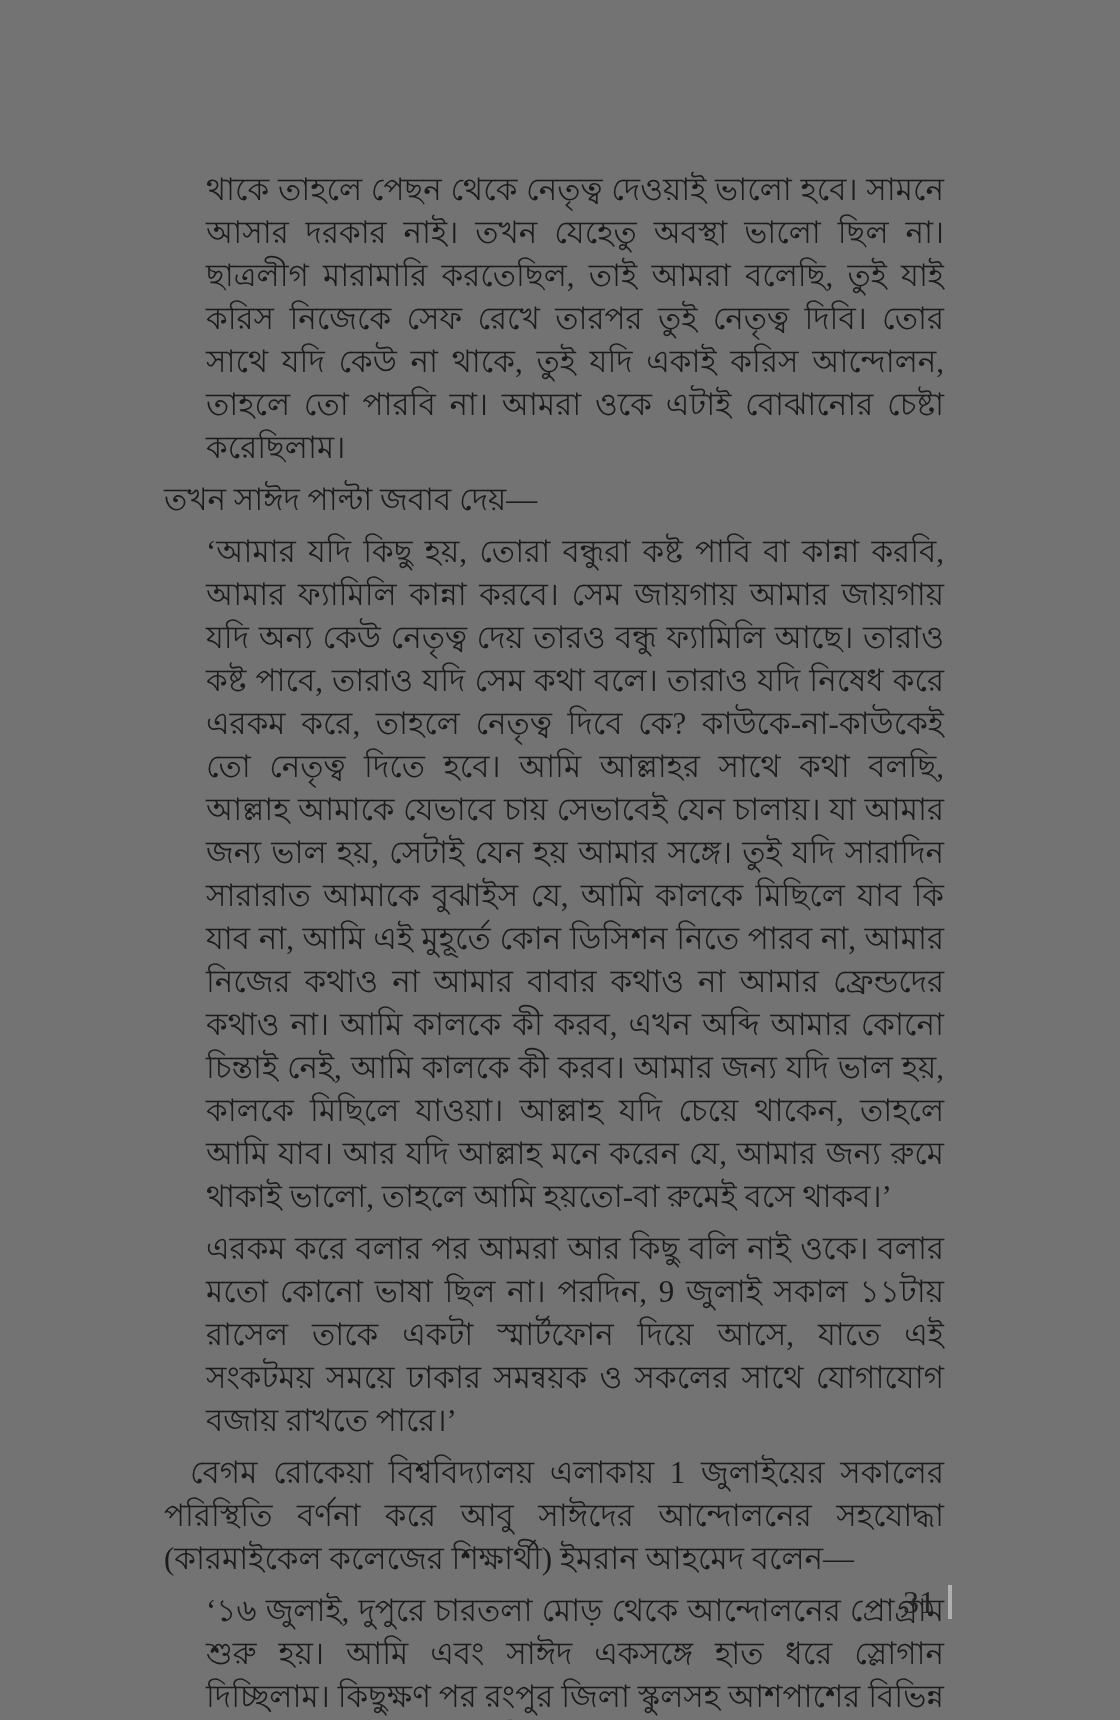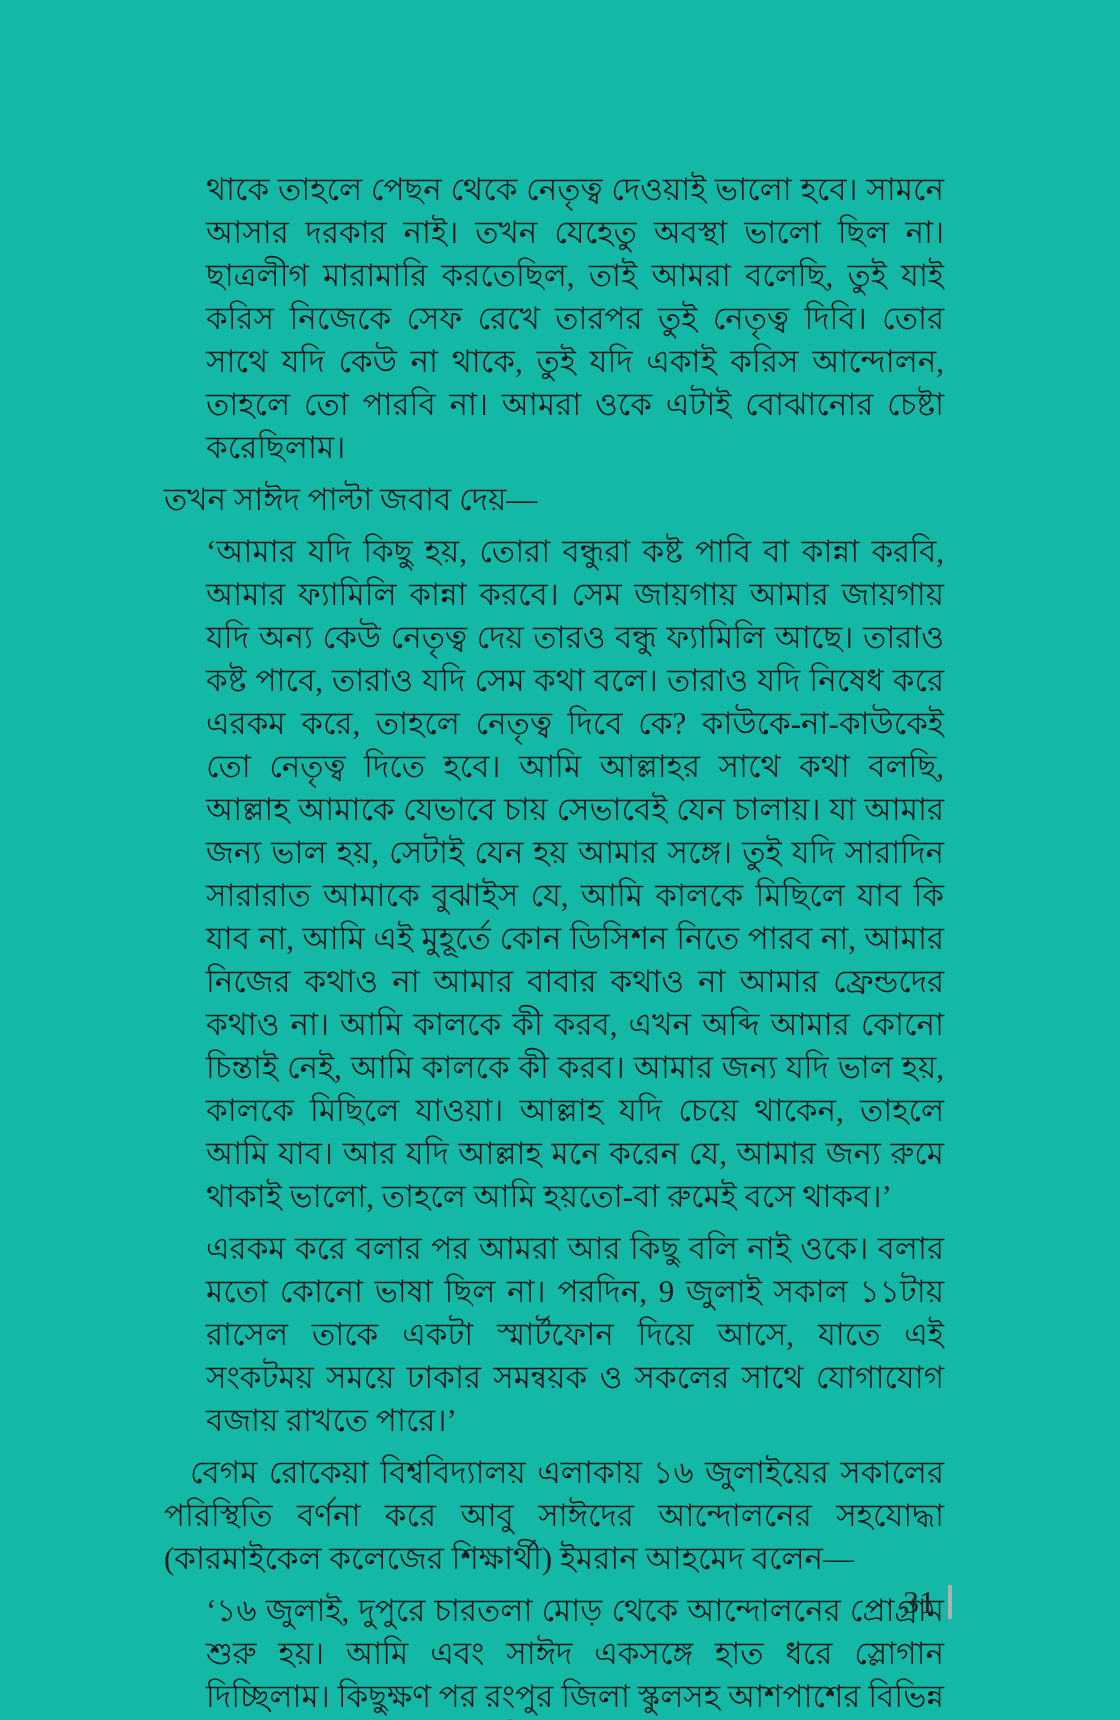--- a/index.html
+++ b/index.html
@@ -4,21 +4,21 @@
 <style>
   html, body {
     margin: 0;
     padding: 0;
     background: #ffffff;
   }
   .page {
     position: relative;
     width: 1120px;
     height: 1720px;
-    background: #14b8a6;
+    background: #737373;
     overflow: hidden;
     font-family: "Liberation Serif", "DejaVu Serif", serif;
     color: #1b1b1b;
   }
   .content {
     position: absolute;
     left: 160px;
     top: 168px;
     width: 784px;
   }
@@ -62,21 +62,21 @@
 </style>
 </head>
 <body>
 
 <div class="page">
   <div class="content">
     <p class="quote">থাকে তাহলে পেছন থেকে নেতৃত্ব দেওয়াই ভালো হবে। সামনে আসার দরকার নাই। তখন যেহেতু অবস্থা ভালো ছিল না। ছাত্রলীগ মারামারি করতেছিল, তাই আমরা বলেছি, তুই যাই করিস নিজেকে সেফ রেখে তারপর তুই নেতৃত্ব দিবি। তোর সাথে যদি কেউ না থাকে, তুই যদি একাই করিস আন্দোলন, তাহলে তো পারবি না। আমরা ওকে এটাই বোঝানোর চেষ্টা করেছিলাম।</p>
     <p class="narration">তখন সাঈদ পাল্টা জবাব দেয়—</p>
     <p class="quote">‘আমার যদি কিছু হয়, তোরা বন্ধুরা কষ্ট পাবি বা কান্না করবি, আমার ফ্যামিলি কান্না করবে। সেম জায়গায় আমার জায়গায় যদি অন্য কেউ নেতৃত্ব দেয় তারও বন্ধু ফ্যামিলি আছে। তারাও কষ্ট পাবে, তারাও যদি সেম কথা বলে। তারাও যদি নিষেধ করে এরকম করে, তাহলে নেতৃত্ব দিবে কে? কাউকে-না-কাউকেই তো নেতৃত্ব দিতে হবে। আমি আল্লাহর সাথে কথা বলছি, আল্লাহ আমাকে যেভাবে চায় সেভাবেই যেন চালায়। যা আমার জন্য ভাল হয়, সেটাই যেন হয় আমার সঙ্গে। তুই যদি সারাদিন সারারাত আমাকে বুঝাইস যে, আমি কালকে মিছিলে যাব কি যাব না, আমি এই মুহূর্তে কোন ডিসিশন নিতে পারব না, আমার নিজের কথাও না আমার বাবার কথাও না আমার ফ্রেন্ডদের কথাও না। আমি কালকে কী করব, এখন অব্দি আমার কোনো চিন্তাই নেই, আমি কালকে কী করব। আমার জন্য যদি ভাল হয়, কালকে মিছিলে যাওয়া। আল্লাহ যদি চেয়ে থাকেন, তাহলে আমি যাব। আর যদি আল্লাহ মনে করেন যে, আমার জন্য রুমে থাকাই ভালো, তাহলে আমি হয়তো-বা রুমেই বসে থাকব।’</p>
     <p class="quote">এরকম করে বলার পর আমরা আর কিছু বলি নাই ওকে। বলার মতো কোনো ভাষা ছিল না। পরদিন, 9 জুলাই সকাল ১১টায় রাসেল তাকে একটা স্মার্টফোন দিয়ে আসে, যাতে এই সংকটময় সময়ে ঢাকার সমন্বয়ক ও সকলের সাথে যোগাযোগ বজায় রাখতে পারে।’</p>
-    <p class="narration indent-first">বেগম রোকেয়া বিশ্ববিদ্যালয় এলাকায় ১৬ জুলাইয়ের সকালের পরিস্থিতি বর্ণনা করে আবু সাঈদের আন্দোলনের সহযোদ্ধা (কারমাইকেল কলেজের শিক্ষার্থী) ইমরান আহমেদ বলেন—</p>
+    <p class="narration indent-first">বেগম রোকেয়া বিশ্ববিদ্যালয় এলাকায় 1 জুলাইয়ের সকালের পরিস্থিতি বর্ণনা করে আবু সাঈদের আন্দোলনের সহযোদ্ধা (কারমাইকেল কলেজের শিক্ষার্থী) ইমরান আহমেদ বলেন—</p>
     <p class="quote">‘১৬ জুলাই, দুপুরে চারতলা মোড় থেকে আন্দোলনের প্রোগ্রাম শুরু হয়। আমি এবং সাঈদ একসঙ্গে হাত ধরে স্লোগান দিচ্ছিলাম। কিছুক্ষণ পর রংপুর জিলা স্কুলসহ আশপাশের বিভিন্ন শিক্ষা প্রতিষ্ঠানের শিক্ষার্থীরা আমাদের মিছিলে যোগ দেয়। আমরা মিছিল নিয়ে লালবাগ রেলগেট পর্যন্ত এগিয়ে যাই।</p>
   </div>
 
   <div class="folio">
     <span class="folio-num">31</span>
     <span class="folio-bar"></span>
   </div>
 </div>
 
 </body></html>

